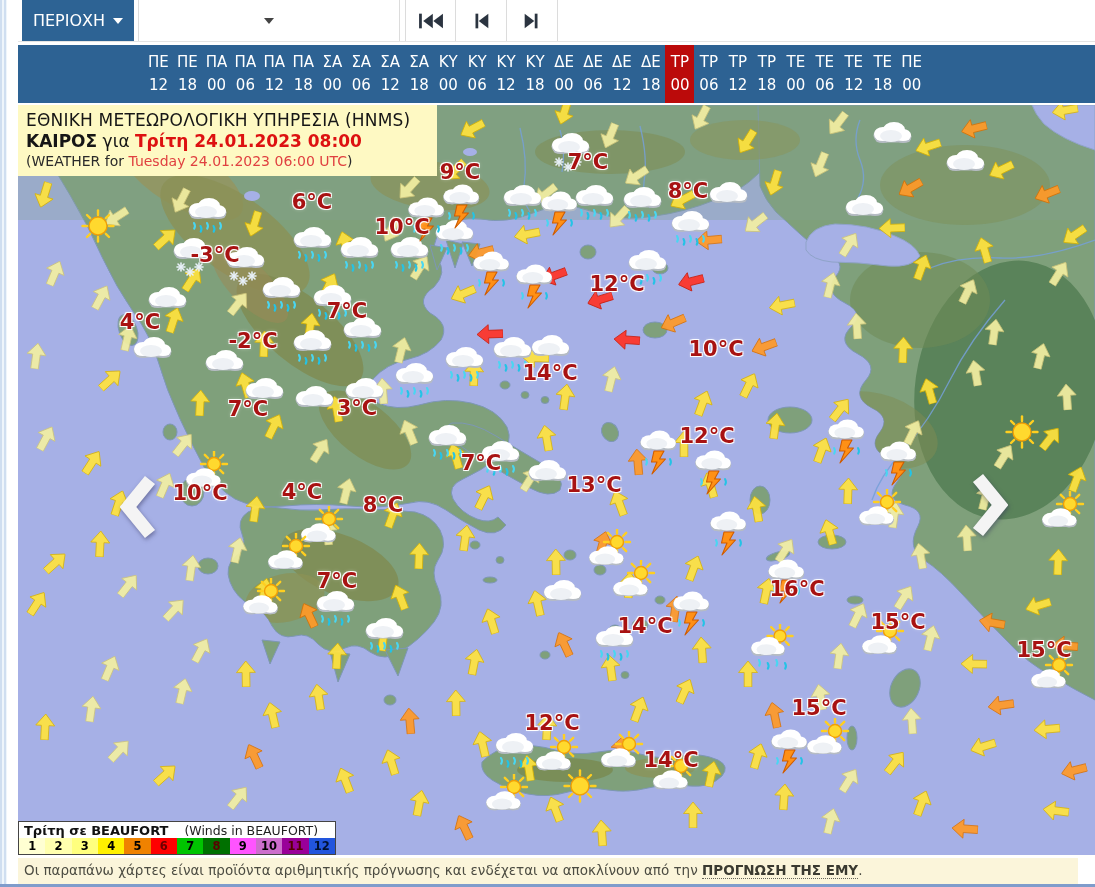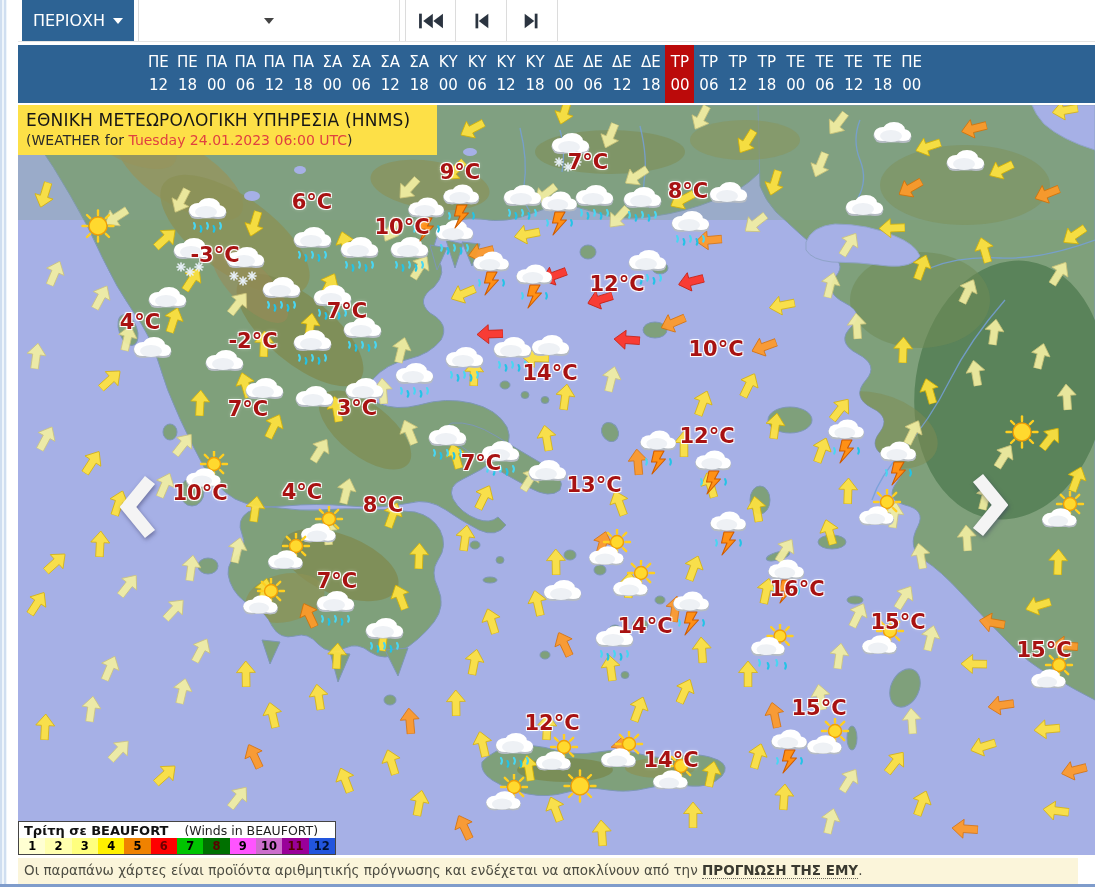--- a/index.html
+++ b/index.html
@@ -31,21 +31,21 @@
   #map-svg{position:absolute;left:0;top:0;z-index:0;}
   .watermark{position:absolute;left:320px;top:355px;z-index:1;font-size:130px;font-weight:bold;
     color:rgba(255,255,255,0.13);letter-spacing:22px;pointer-events:none;}
   #arrow-layer,#icon-layer,#temp-layer{position:absolute;left:0;top:0;width:100%;height:100%;pointer-events:none;}
   #arrow-layer{z-index:2;} #icon-layer{z-index:3;} #temp-layer{z-index:4;}
   .warrow{position:absolute;}
   .wicon{position:absolute;width:48px;height:48px;margin-left:-24px;margin-top:-24px;}
   .temp{position:absolute;transform:translate(-50%,-50%);font-weight:bold;font-size:21px;color:#a81212;white-space:nowrap;
     text-shadow:-1px -1px 0 rgba(255,255,255,.9),1px -1px 0 rgba(255,255,255,.9),
     -1px 1px 0 rgba(255,255,255,.9),1px 1px 0 rgba(255,255,255,.9),0 0 4px rgba(255,255,255,.5);}
-  .map-title{position:absolute;left:0;top:0;width:419px;background:#fde047;z-index:6;padding:5px 0 7px 8px;box-sizing:border-box;}
+  .map-title{position:absolute;left:0;top:0;width:419px;background:#fef9c3;z-index:6;padding:5px 0 7px 8px;box-sizing:border-box;}
   .t1{font-size:17px;color:#161616;letter-spacing:.2px;}
   .t2{font-size:17px;color:#161616;margin-top:1px;}
   .t2 .b{font-weight:bold;} .t2 .red{font-weight:bold;color:#dd1111;}
   .t3{font-size:14px;color:#2a2a2a;margin-top:2px;}
   .t3 .red2{color:#e04040;}
   .chev{position:absolute;z-index:6;cursor:pointer;filter:drop-shadow(1px 2px 2px rgba(50,50,90,.5));}
   .chev.left{left:102px;top:368px;} .chev.right{left:952px;top:366px;}
   .legend{position:absolute;left:0;top:716px;width:318px;background:#fff;border:1px solid #444;z-index:6;box-sizing:border-box;}
   .legend-title{font-size:13px;color:#111;padding:1px 5px 0 5px;display:flex;gap:16px;align-items:baseline;white-space:nowrap;}
   .legend-title .lt1{font-weight:bold;} .legend-title .lt2{font-size:12.5px;color:#222;}
@@ -2477,20 +2477,21 @@
         <div class="temp" style="left: 627px; top: 521px;">14°C</div>
         <div class="temp" style="left: 880px; top: 517px;">15°C</div>
         <div class="temp" style="left: 1026px; top: 545px;">15°C</div>
         <div class="temp" style="left: 801px; top: 603px;">15°C</div>
         <div class="temp" style="left: 534px; top: 618px;">12°C</div>
         <div class="temp" style="left: 653px; top: 655px;">14°C</div>
       </div>
 
     <div class="map-title">
       <div class="t1">ΕΘΝΙΚΗ ΜΕΤΕΩΡΟΛΟΓΙΚΗ ΥΠΗΡΕΣΙΑ (HNMS)</div>
+      <div class="t2"><span class="b">ΚΑΙΡΟΣ</span><span> για </span><span class="red">Τρίτη 24.01.2023 08:00</span></div>
       <div class="t3"><span>(WEATHER for </span><span class="red2">Tuesday 24.01.2023 06:00 UTC</span><span>)</span></div>
     </div>
 
     <svg class="chev left" width="38" height="68" viewBox="0 0 38 68">
       <polyline points="30,7 8,34 30,61" fill="none" stroke="#f4f4f4" stroke-width="13"></polyline>
     </svg>
     <svg class="chev right" width="38" height="68" viewBox="0 0 38 68">
       <polyline points="8,7 30,34 8,61" fill="none" stroke="#f4f4f4" stroke-width="13"></polyline>
     </svg>
 

